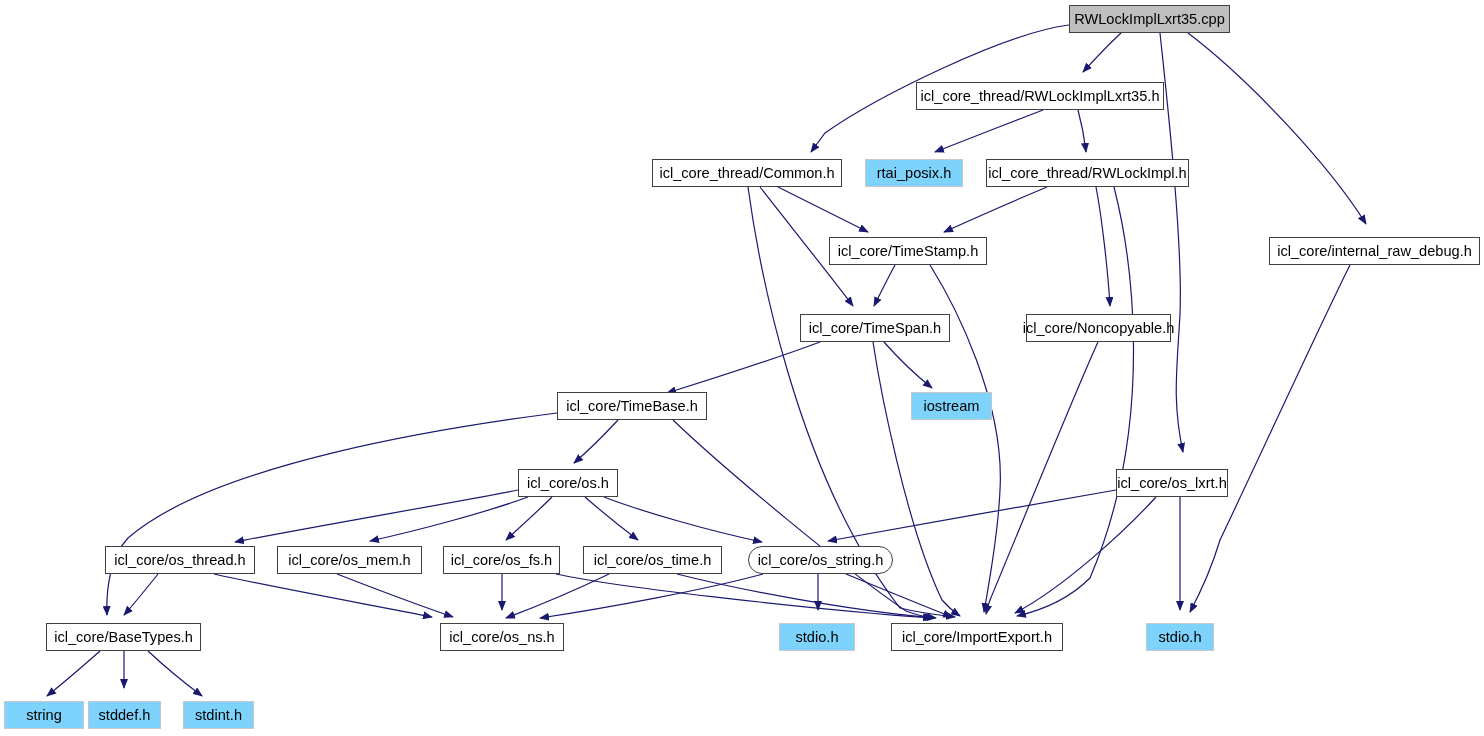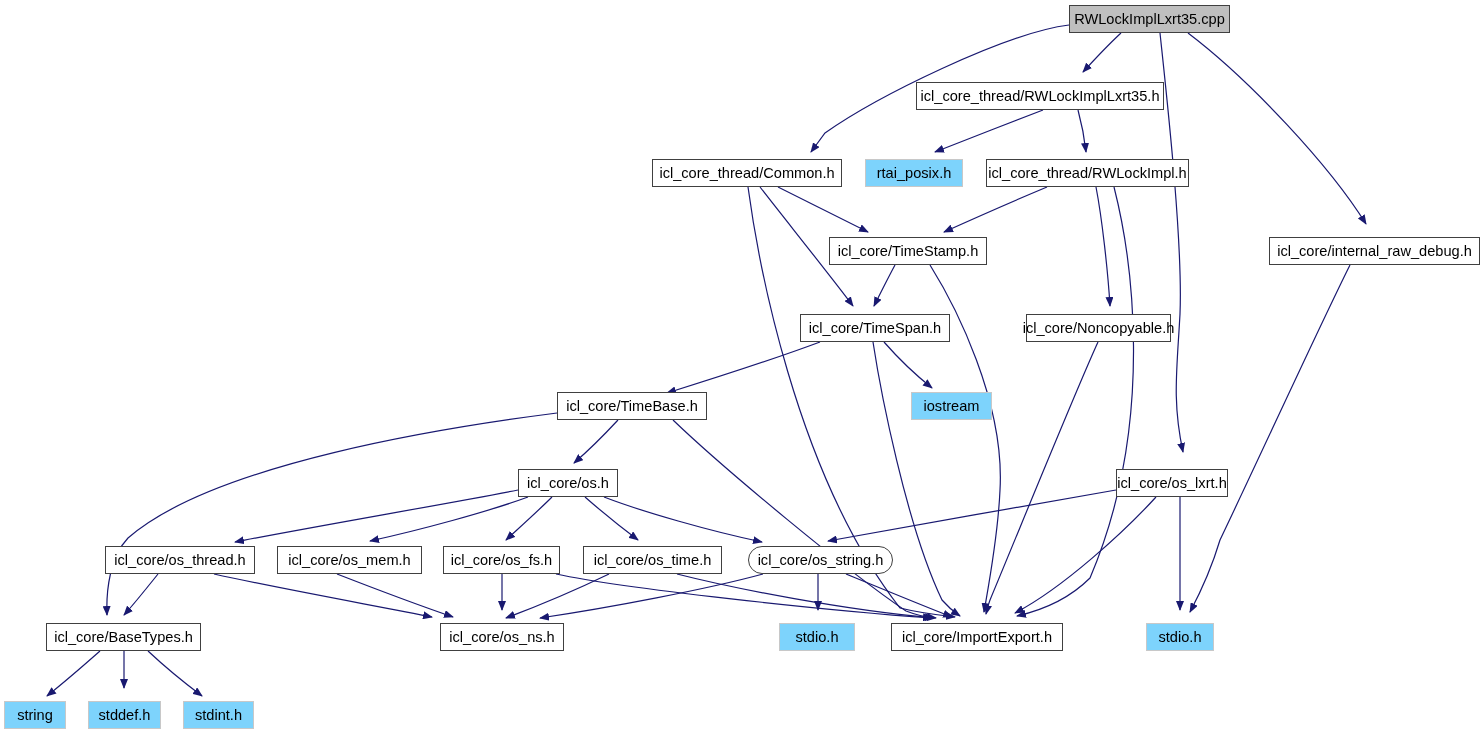--- a/index.html
+++ b/index.html
@@ -174,21 +174,21 @@
       </div>
       <div class="node system" style="left: 779px; top: 623px; width: 76px;">
         <span class="node-label">stdio.h</span>
       </div>
       <div class="node" style="left: 891px; top: 623px; width: 172px;">
         <span class="node-label">icl_core/ImportExport.h</span>
       </div>
       <div class="node system" style="left: 1146px; top: 623px; width: 68px;">
         <span class="node-label">stdio.h</span>
       </div>
-      <div class="node system" style="left: 4px; top: 701px; width: 62px;">
+      <div class="node system" style="left: 4px; top: 701px; width: 80px;">
         <span class="node-label">string</span>
       </div>
       <div class="node system" style="left: 88px; top: 701px; width: 73px;">
         <span class="node-label">stddef.h</span>
       </div>
       <div class="node system" style="left: 183px; top: 701px; width: 71px;">
         <span class="node-label">stdint.h</span>
       </div>
     </div>
 

